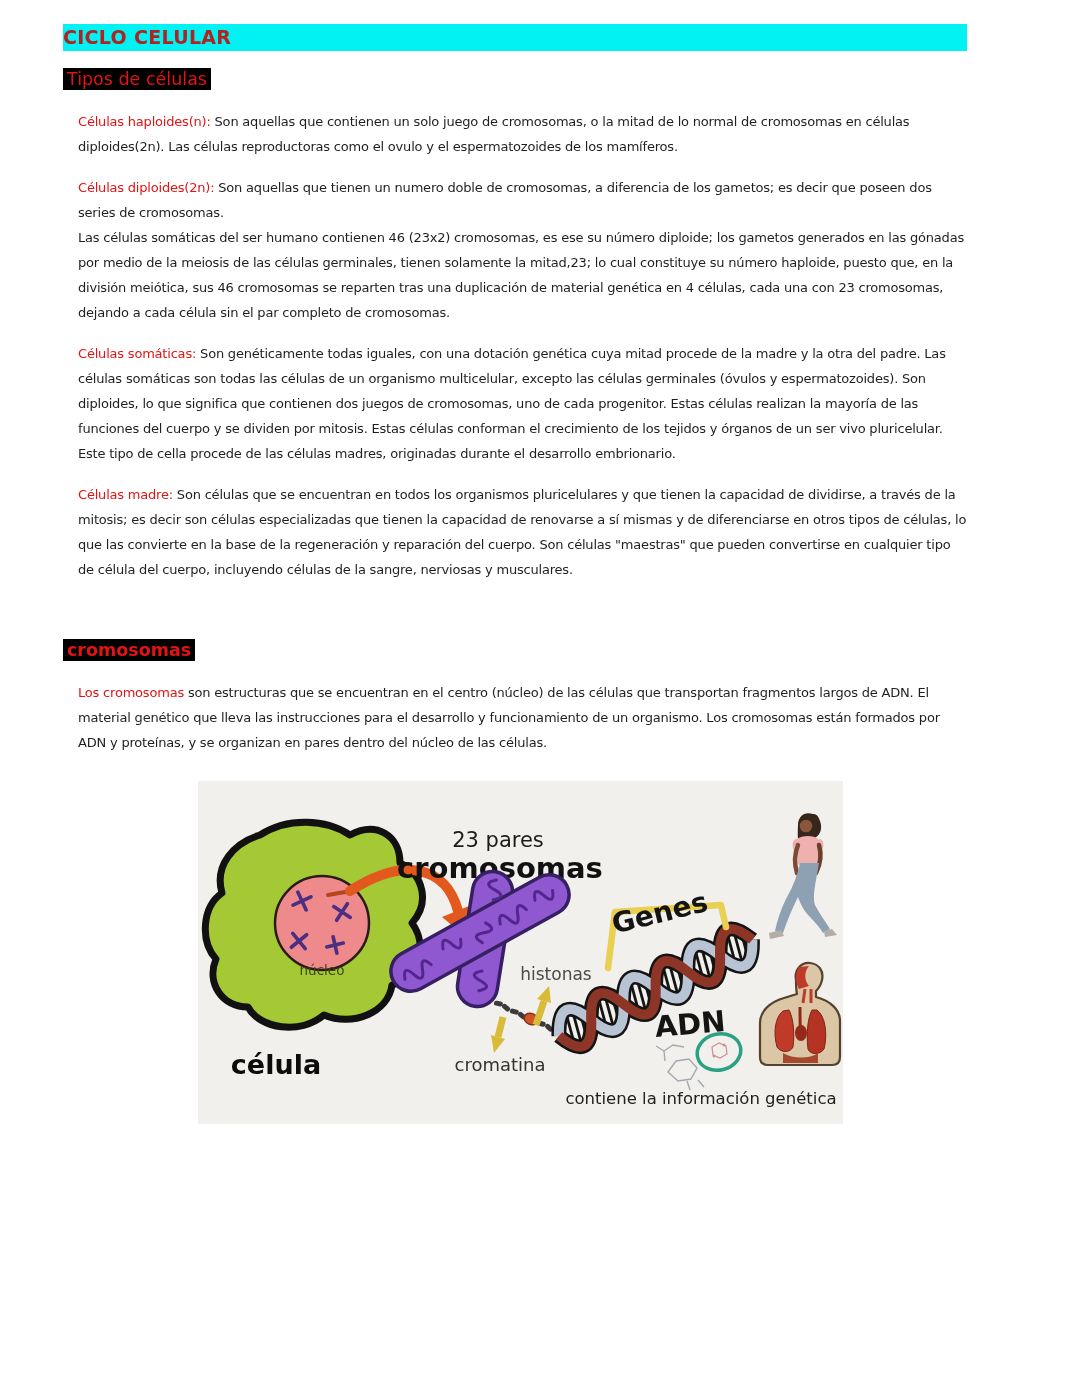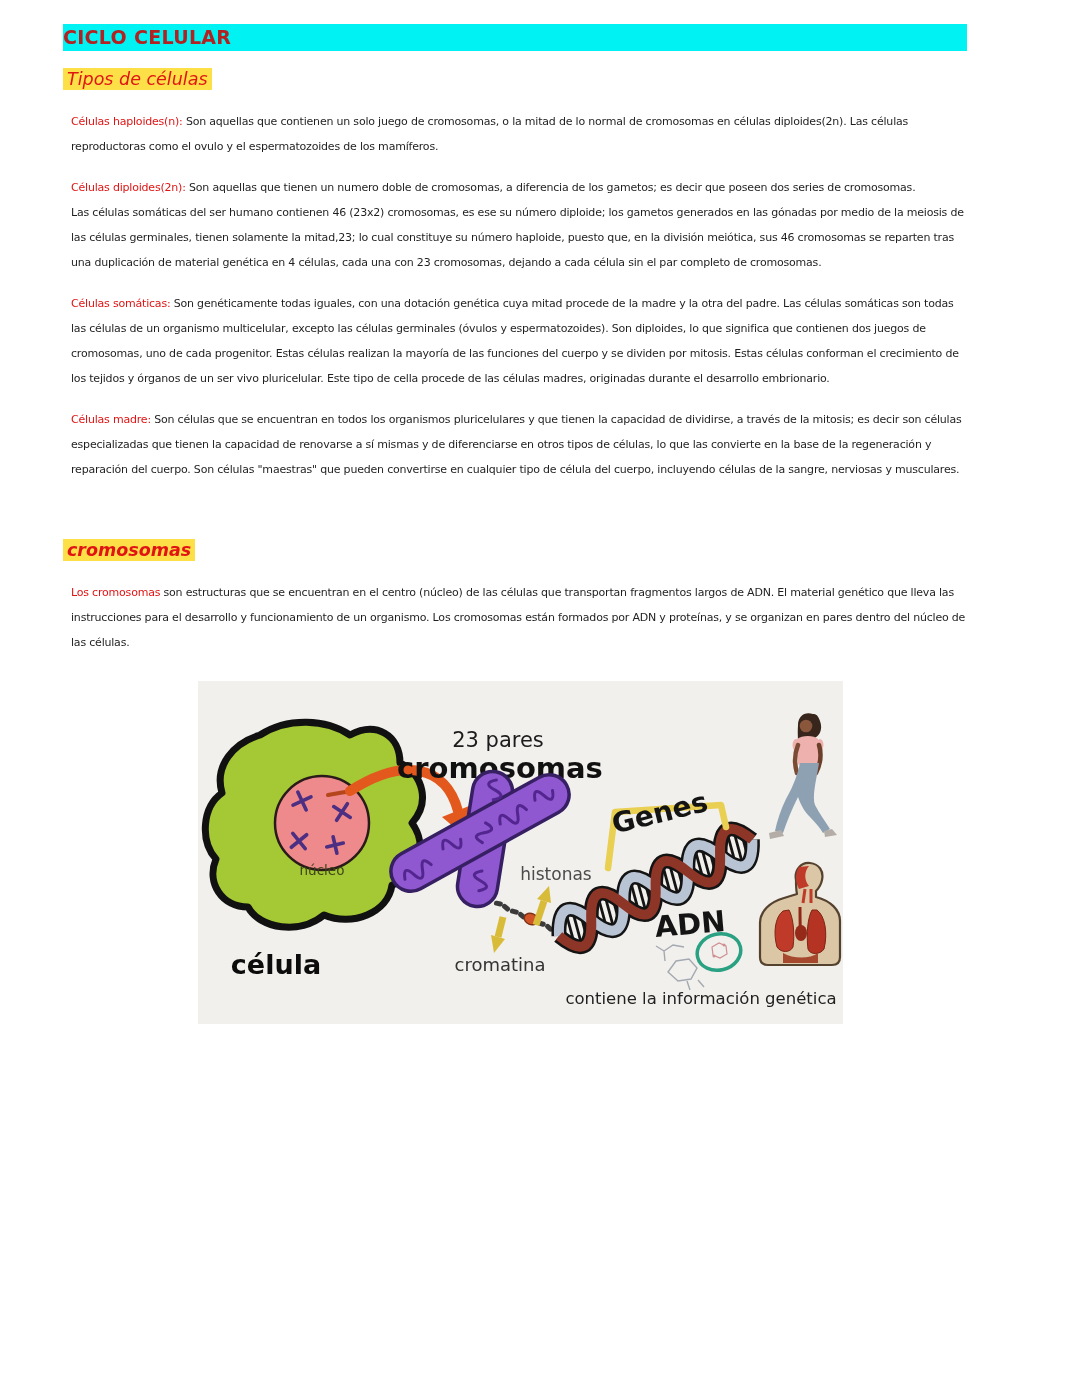--- a/index.html
+++ b/index.html
@@ -6,24 +6,24 @@
   .page{
     width:1080px;height:1397px;background:#ffffff;overflow:hidden;
     font-family:"DejaVu Sans","Liberation Sans",sans-serif;
   }
   .content{padding:24px 113px 0 63px;}
   .title-bar{
     background:#00f2f2;color:#b22222;font-weight:bold;font-size:19px;
     height:27px;line-height:27px;letter-spacing:.3px;
   }
   .h-wrap{margin-top:15px;line-height:26px;}
-  .hl{background:#fde047;color:#e11414;font-size:17.5px;padding:1px 4px;font-style:italic;}
+  .hl{background:#000000;color:#e11414;font-size:17.5px;padding:1px 4px;}
   .hl.bold{font-weight:bold;}
   p.bodytext{
-    margin:16px 0 0 8px;font-size:11px;line-height:25px;color:#1f1f1f;
+    margin:16px 0 0 15px;font-size:13px;line-height:25px;color:#1f1f1f;
     letter-spacing:-0.2px;
   }
   .lead{color:#e11414;}
   .cromo-wrap{margin-top:55px;}
   .figure{margin-top:26px;margin-left:135px;width:645px;height:343px;}
   .figure svg{display:block;}
 </style>
 </head>
 <body>
 

